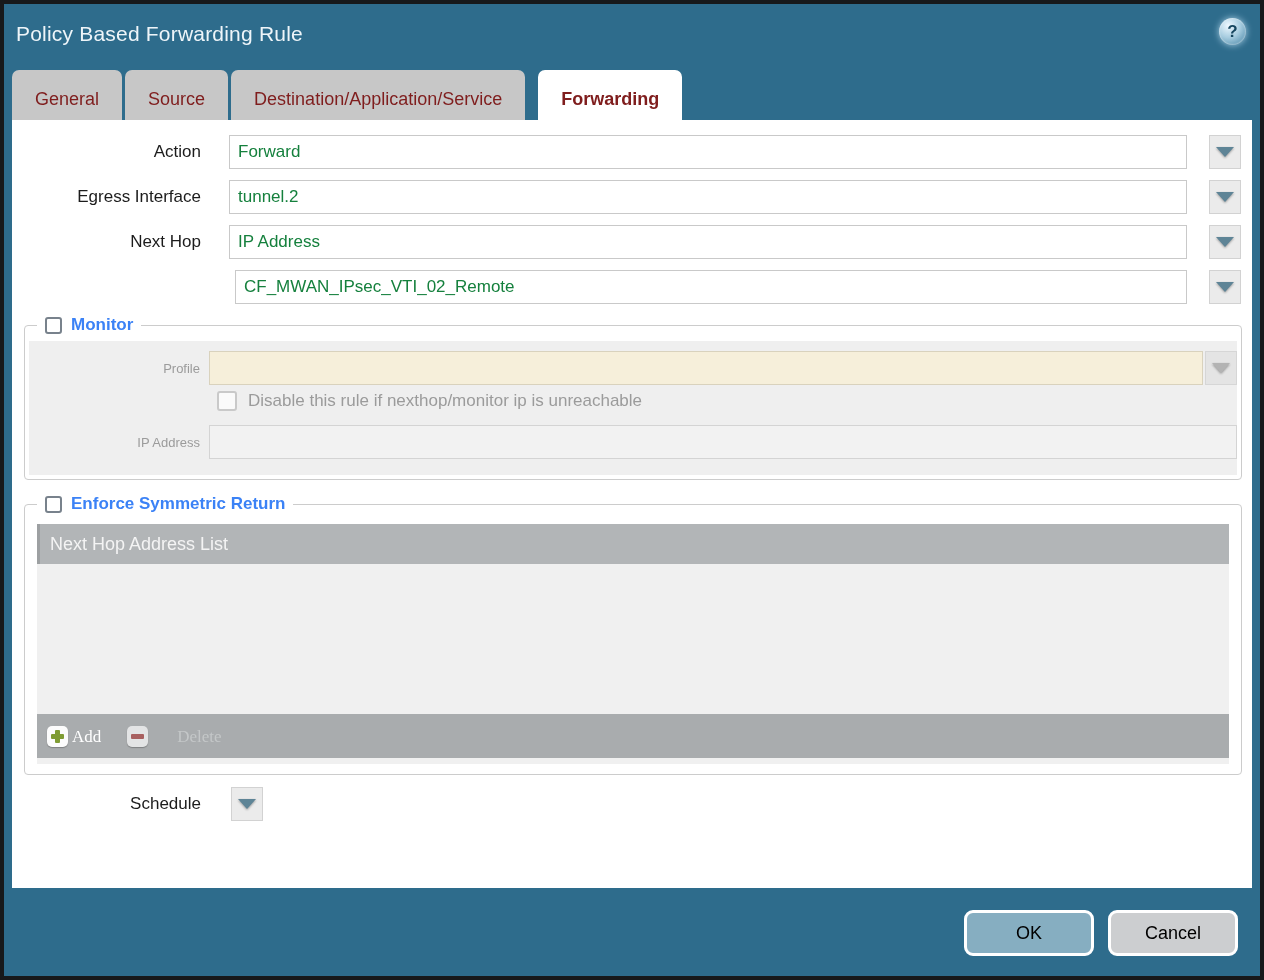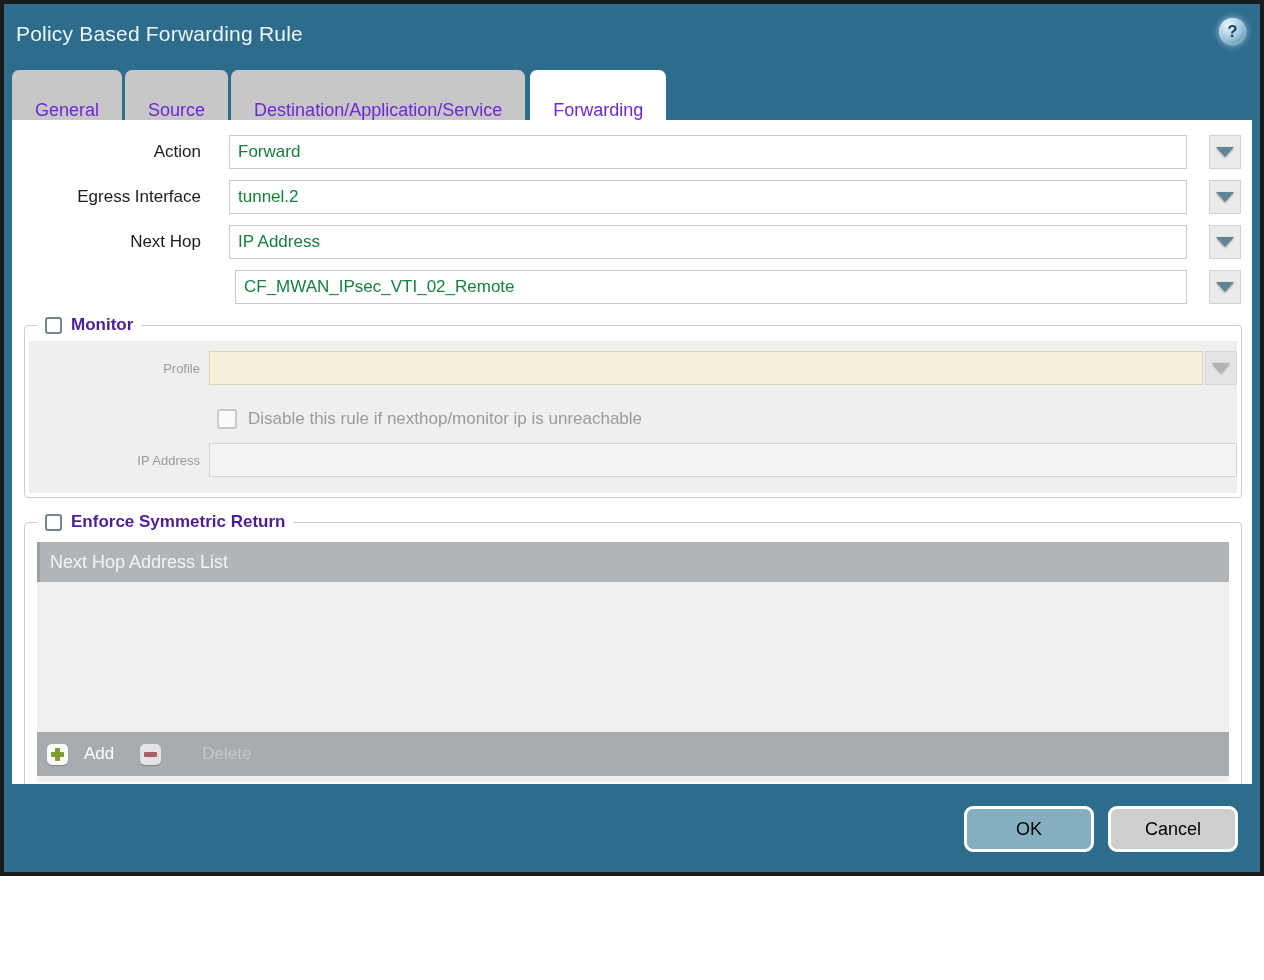--- a/index.html
+++ b/index.html
@@ -1,20 +1,20 @@
 <!DOCTYPE html>
 <html><head>
 <meta charset="utf-8">
 <style>
   * { margin:0; padding:0; box-sizing:border-box; }
   html,body { width:1264px; height:980px; }
   body { font-family:"Liberation Sans", sans-serif; }
 
   .frame {
-    position:relative; width:1264px; height:876px;
+    position:relative; width:1264px; height:980px;
     background:#2e6c8c;
     border:4px solid #17191b;
     overflow:hidden;
   }
 
   
   .titlebar { position:absolute; top:0; left:0; right:0; height:62px; }
   .dialog-title {
     position:absolute; left:12px; top:18px;
     font-size:21px; color:#eef5f9; letter-spacing:.2px;
@@ -24,25 +24,25 @@
     border-radius:50%;
     background:radial-gradient(circle at 35% 28%, #eef8ff 0%, #a8cde0 45%, #3d7ea0 100%);
     box-shadow:0 0 7px rgba(190,225,245,.85), inset 0 0 2px rgba(255,255,255,.9);
     display:flex; align-items:center; justify-content:center;
     font-size:17px; font-weight:bold; color:#16465f; cursor:pointer;
   }
 
   
   .tabs { position:absolute; left:8px; top:66px; height:50px; display:flex; }
   .tab {
-    height:50px; line-height:50px; padding:15px 23px; margin-right:3px;
-    background:#c7c7c7; color:#6d28d9; font-size:18px;
+    height:50px; line-height:50px; padding:4px 23px; margin-right:3px;
+    background:#c7c7c7; color:#7f1d1d; font-size:18px;
     border-radius:7px 7px 0 0; cursor:pointer; white-space:nowrap;
   }
-  .tab.active { background:#ffffff; margin-left:2px; }
+  .tab.active { background:#ffffff; margin-left:10px;font-weight:bold; }
 
   
   .content {
     position:absolute; left:8px; right:8px; top:116px; bottom:88px;
     background:#ffffff; padding-top:15px; overflow:hidden;
   }
 
   .form-row { display:flex; align-items:center; margin-bottom:11px; padding-right:11px;gap:20px; }
   .form-label {
     width:197px; padding-right:8px; text-align:right;
@@ -69,60 +69,60 @@
   .dd-btn.disabled .dd-arrow { border-top-color:#b3b3b3; }
 
   
   fieldset {
     border:1px solid #cccccc; border-radius:4px;
     margin:4px 10px 0 12px; padding:6px 4px 4px 4px;
   }
   legend {
     margin-left:8px; padding:0 8px; display:flex; align-items:center; gap:9px;
   }
-  .legend-text { font-size:17px; font-weight:bold; color:#4c1d95; }
+  .legend-text { font-size:17px; font-weight:bold; color:#3b82f6; }
   .checkbox {
     width:17px; height:17px; border:2px solid #78828c; border-radius:3px;
     background:#fff; flex:none; cursor:pointer;
   }
 
   .monitor-body { background:#efefef; padding:10px 0 16px 0; }
   .m-row { display:flex; align-items:center; padding-right:0; }
   .m-label {
     width:180px; padding-right:9px; text-align:right;
     font-size:13px; color:#9b9b9b; flex:none;
   }
   .field-cream {
     flex:1; height:34px; border:1px solid #d9d2bd; background:#f6efda;
   }
   .field-disabled {
     flex:1; height:34px; border:1px solid #d4d4d4; background:#f2f2f2;
     margin-right:0;
   }
-  .m-check-row { display:flex; align-items:center; margin:24px 0 14px 188px; gap:11px; }
+  .m-check-row { display:flex; align-items:center; margin:6px 0 14px 188px; gap:11px; }
   .checkbox-disabled {
     width:20px; height:20px; border:2px solid #c9c9c9; border-radius:3px;
     background:#fafafa; flex:none;
   }
   .m-check-label { font-size:17px; color:#9b9b9b; }
 
   
   .esr-fieldset { margin-top:14px; }
   .nh-table { margin:4px 8px 6px 8px; background:#f0f0f0; padding-bottom:6px; }
   .nh-header {
     height:40px; background:#b2b5b7; color:#f4f4f4; font-size:18px;
     display:flex; align-items:center; padding-left:10px;
     border-left:3px solid #9da0a2; cursor:pointer;
   }
   .nh-body { height:150px; background:#f0f0f0; }
   .nh-footer {
     height:44px; background:#a9acae; display:flex; align-items:center;
     padding-left:10px; gap:26px;
   }
-  .tbl-btn { display:flex; align-items:flex-start; gap:16px; cursor:pointer; }
+  .tbl-btn { display:flex; align-items:flex-end; gap:4px; cursor:pointer;font-family:Liberation Serif, serif; }
   .tbl-btn-label { font-size:17px; color:#ffffff; }
   .tbl-btn.disabled { cursor:default; }
   .tbl-btn.disabled .tbl-btn-label { color:#c4c7c8;margin-left:25px; }
   .tbl-icon {
     width:21px; height:21px; border-radius:5px; background:#fcfcfc;
     position:relative; flex:none; box-shadow:0 1px 1px rgba(0,0,0,.25);
   }
   .tbl-icon.minus-bg { background:#e3e4e5; }
   .plus-glyph::before, .plus-glyph::after {
     content:""; position:absolute; background:#7f9c33; border-radius:1px;

